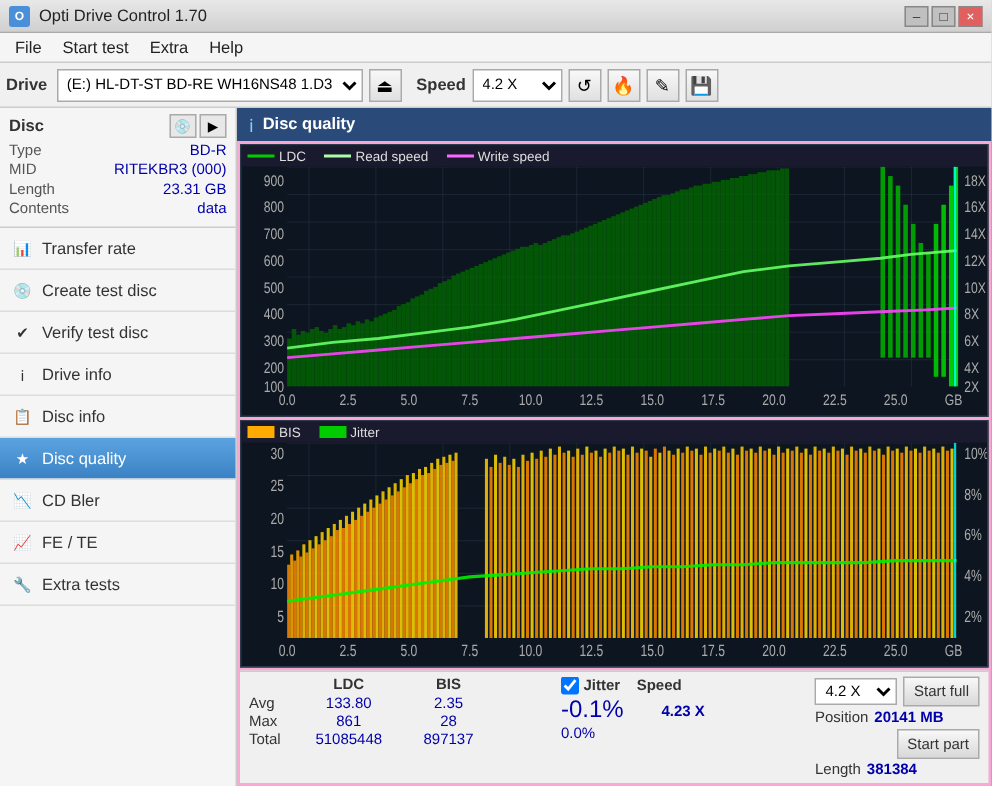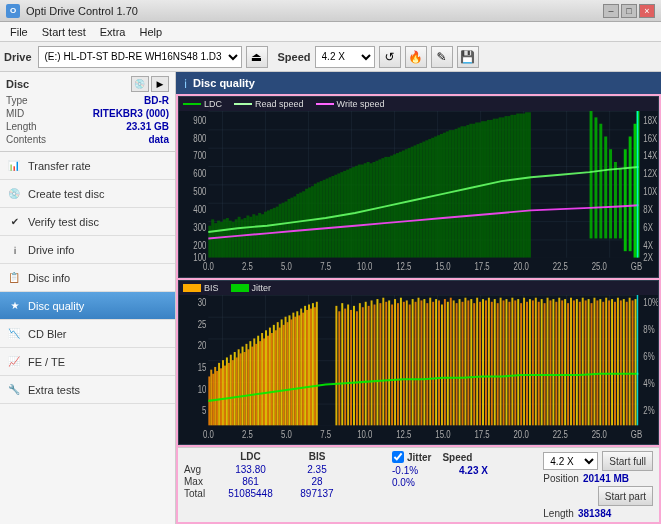--- a/index.html
+++ b/index.html
@@ -129,21 +129,21 @@
     }
 
     
     .main-layout {
       display: flex;
       height: calc(524px - 22px - 20px - 30px);
     }
 
     
     .left-panel {
-      width: 176px;
+      width: 158px;
       background: #f5f5f5;
       border-right: 1px solid #ccc;
       display: flex;
       flex-direction: column;
       flex-shrink: 0;
     }
 
     
     .disc-section {
       padding: 4px 6px;
@@ -179,21 +179,21 @@
       display: flex;
       justify-content: space-between;
       margin-bottom: 2px;
       font-size: 10px;
     }
     .disc-row-label {
       color: #555;
     }
     .disc-row-value {
       color: #00a;
-      font-weight: 700;
+      font-weight: 400;
     }
     .label-row {
       display: flex;
       align-items: center;
       gap: 2px;
       margin-top: 2px;
     }
     .label-text {
       font-size: 10px;
       color: #555;
@@ -872,21 +872,21 @@
           </div>
         </div>
 
         <div style="display:flex; flex-direction:column; min-width:130px;">
           <div style="display:flex; align-items:center; gap:3px; margin-bottom:2px;">
             <input type="checkbox" checked="" style="width: 12px; height: 12px;">
             <span style="font-size:10px;font-weight:bold;color:#333;">Jitter</span>
             <span style="font-size:10px;font-weight:bold;color:#333;margin-left:8px;">Speed</span>
           </div>
           <div style="display:flex; align-items:center; gap:3px; margin-bottom:1px;">
-            <span style="min-width:60px;font-size:10px;color:#0000aa;">-0.1%</span>
+            <span style="min-width:60px;font-size:16px;color:#0000aa;">-0.1%</span>
             <span style="font-size:10px;color:#0000aa;font-weight:bold;margin-left:4px;">4.23 X</span>
           </div>
           <div style="display:flex; align-items:center; gap:3px; margin-bottom:1px;">
             <span style="min-width:60px;font-size:10px;color:#0000aa;">0.0%</span>
           </div>
           <div style="display:flex; align-items:center; gap:3px;">
             <span style="min-width:60px;font-size:10px;color:#0000aa;"></span>
           </div>
         </div>
 

